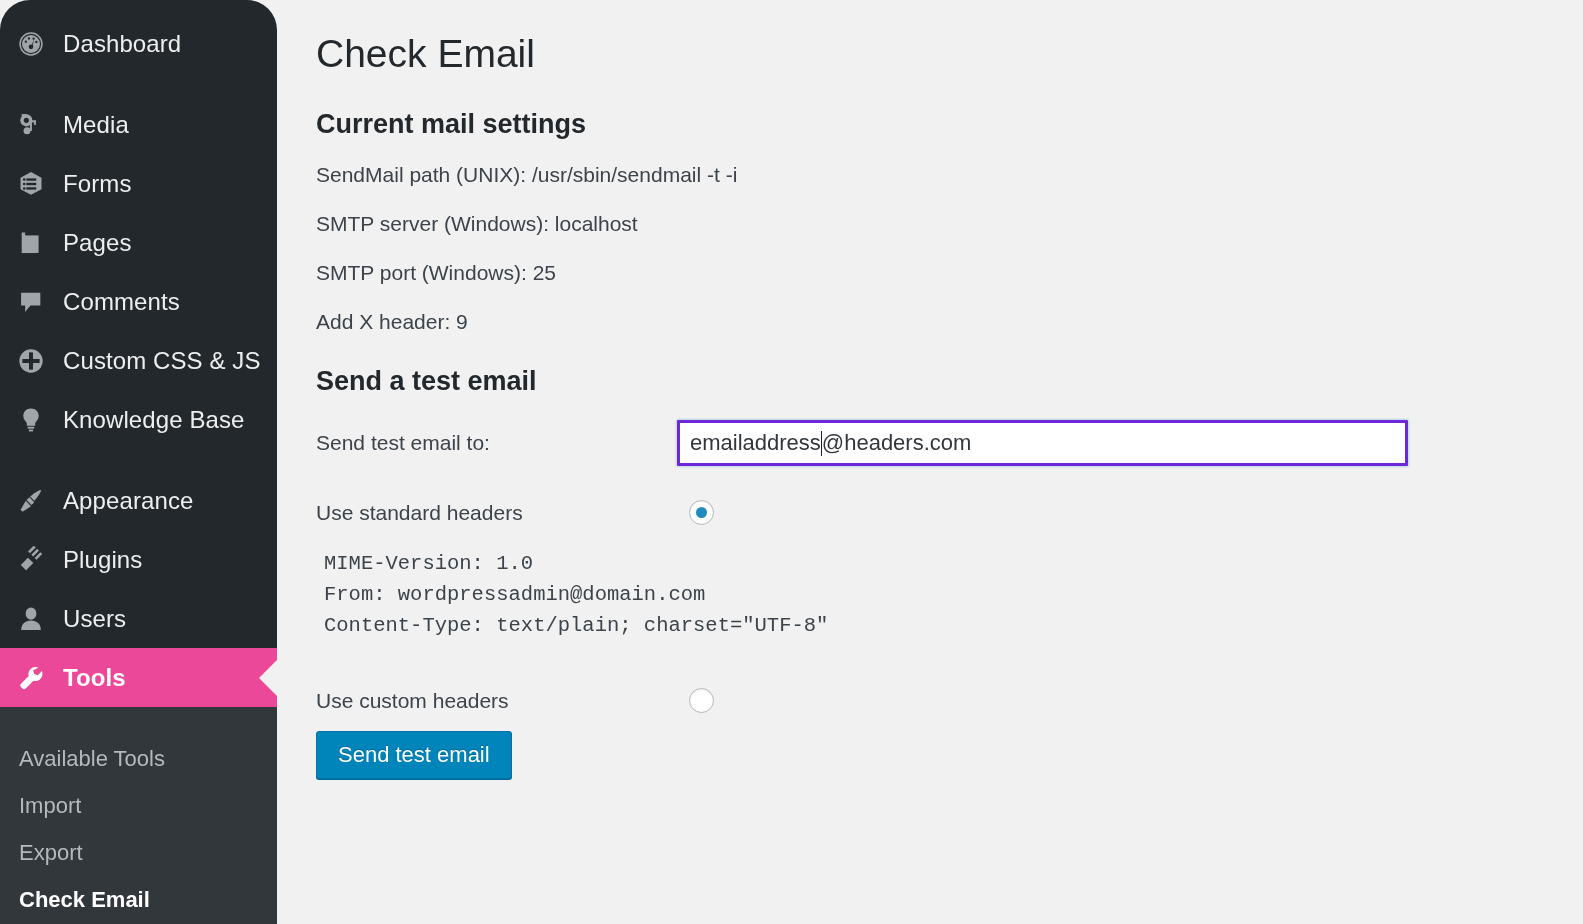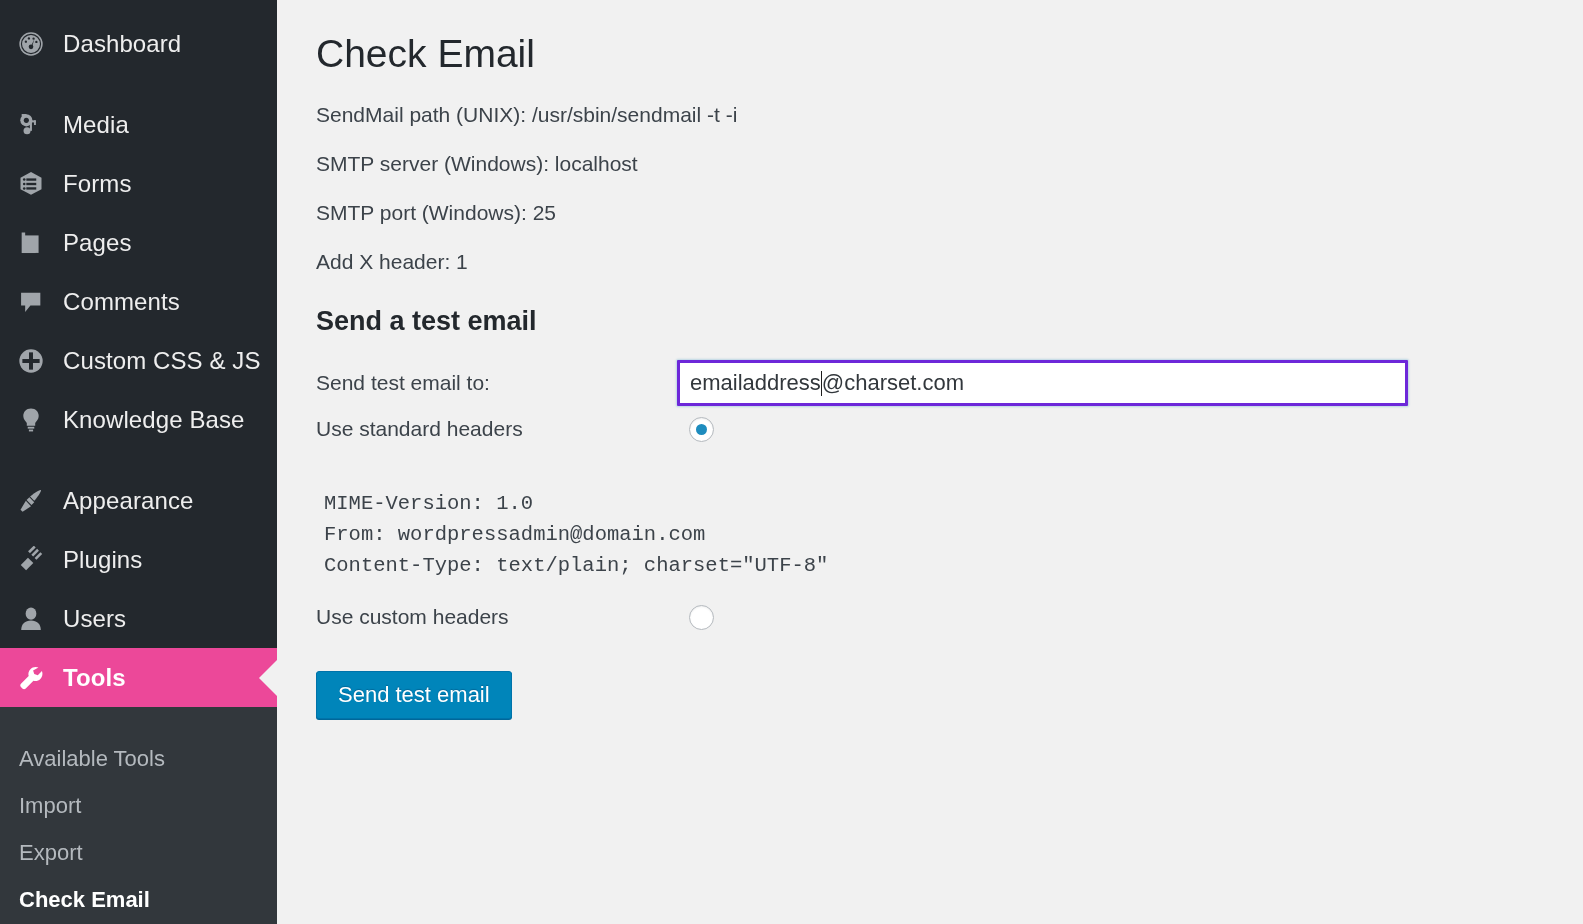--- a/index.html
+++ b/index.html
@@ -16,20 +16,21 @@
   #app { display: flex; width: 1583px; height: 924px; }
 
   
   #sidebar {
     width: 277px;
     min-width: 277px;
     height: 924px;
     background: #23282d;
     position: relative;
     padding-top: 14px;
+    border-radius: 30px;
   }
   .menu-item {
     position: relative;
     display: flex;
     align-items: center;
     height: 59px;
     padding-left: 14px;
     color: #eeeeee;
     font-size: 24px;
     cursor: pointer;
@@ -137,21 +138,21 @@
   .caret {
     display: inline-block;
     width: 1px;
     height: 25px;
     background: #1d1d1d;
     vertical-align: middle;
     margin: 0 0px;
   }
   .radio-row {
     display: flex;
-    align-items: flex-start;
+    align-items: flex-end;
     height: 54px;
     padding-top: 6px;
   }
   .radio-label {
     font-size: 21px;
     color: #3c434a;
     width: 361px;
     flex: 0 0 361px;
   }
   .radio {
@@ -355,34 +356,35 @@
         <span>Check Email</span>
       </div>
     </div>
 
   </nav>
 
   <main id="main">
 
     <h1 class="page-title">Check Email</h1>
 
+    <h2 class="section-title">Current mail settings</h2>
 
     <p class="setting-line">SendMail path (UNIX): /usr/sbin/sendmail -t -i</p>
     <p class="setting-line">SMTP server (Windows): localhost</p>
     <p class="setting-line">SMTP port (Windows): 25</p>
-    <p class="setting-line">Add X header: 1</p>
+    <p class="setting-line">Add X header: 9</p>
 
     <h2 class="section-title">Send a test email</h2>
 
     <div class="field-row">
       <span class="field-label">Send test email to:</span>
       <div class="email-input" placeholder="Enter email address">
         <span>emailaddress</span>
           <span class="caret"></span>
-          <span>@charset.com</span>
+          <span>@headers.com</span>
       </div>
     </div>
 
     <div class="radio-row">
       <span class="radio-label">Use standard headers</span>
       <span class="radio checked"></span>
     </div>
 
     <pre class="headers">MIME-Version: 1.0
 From: wordpressadmin@domain.com

